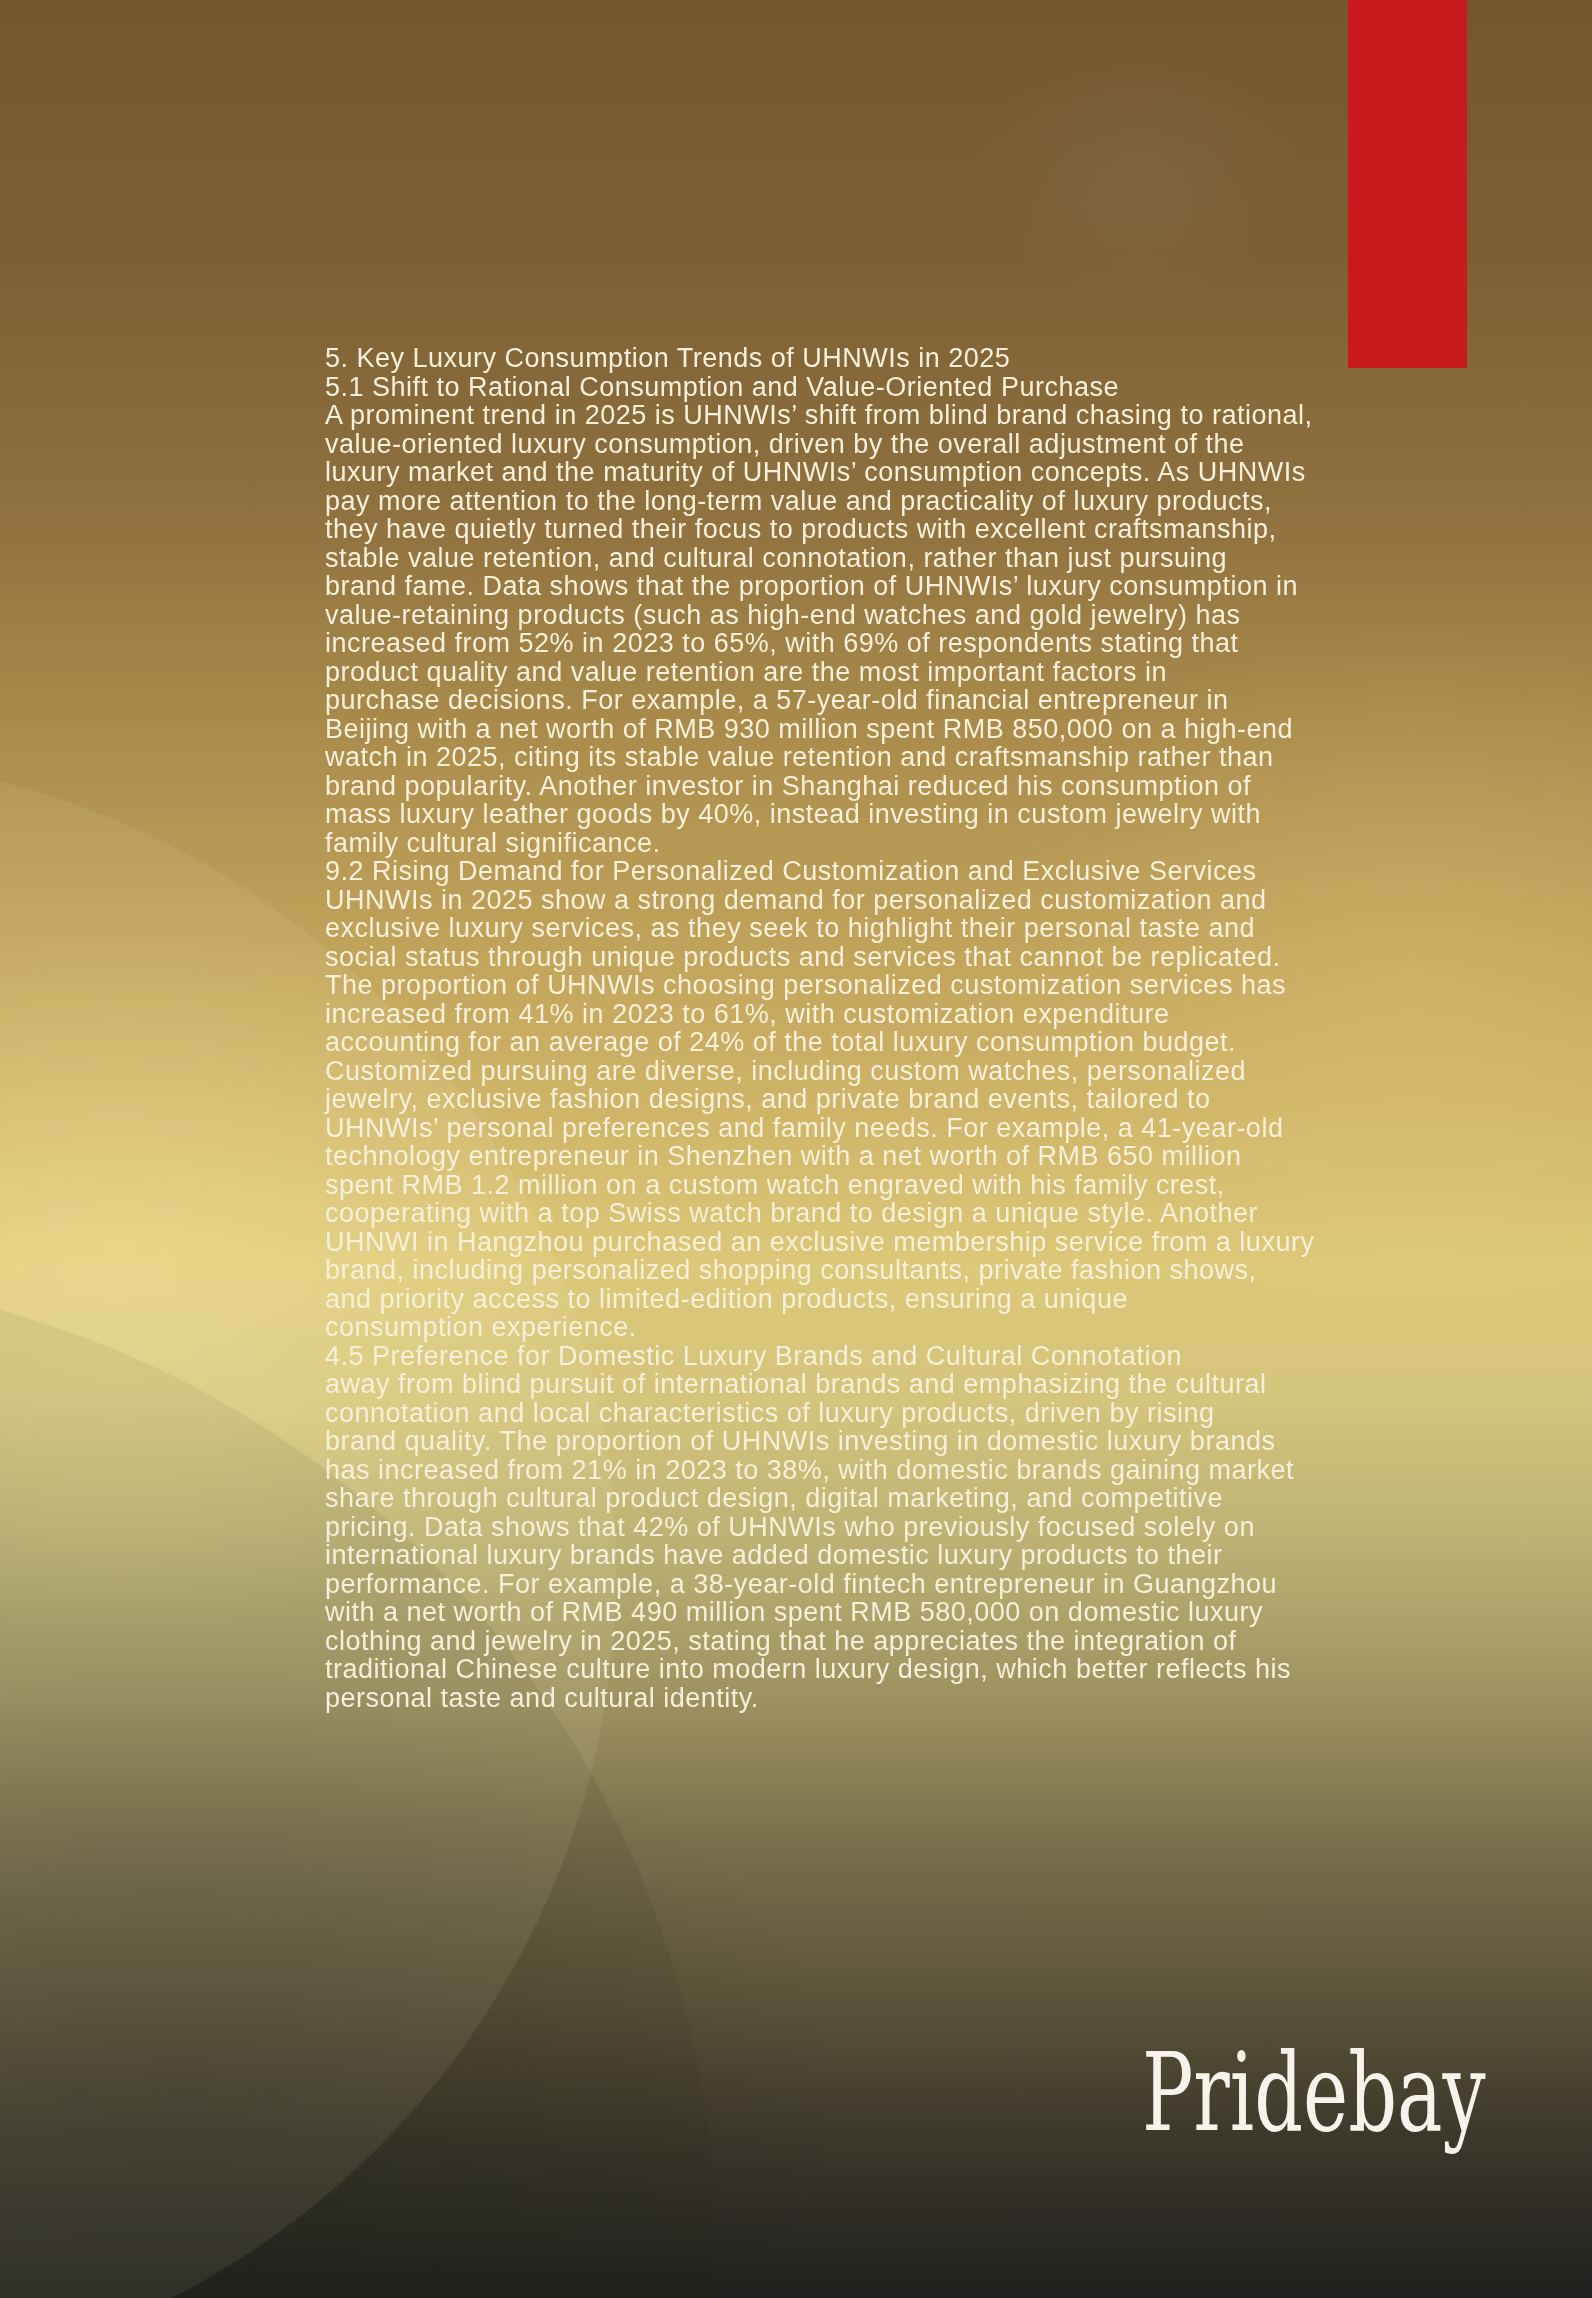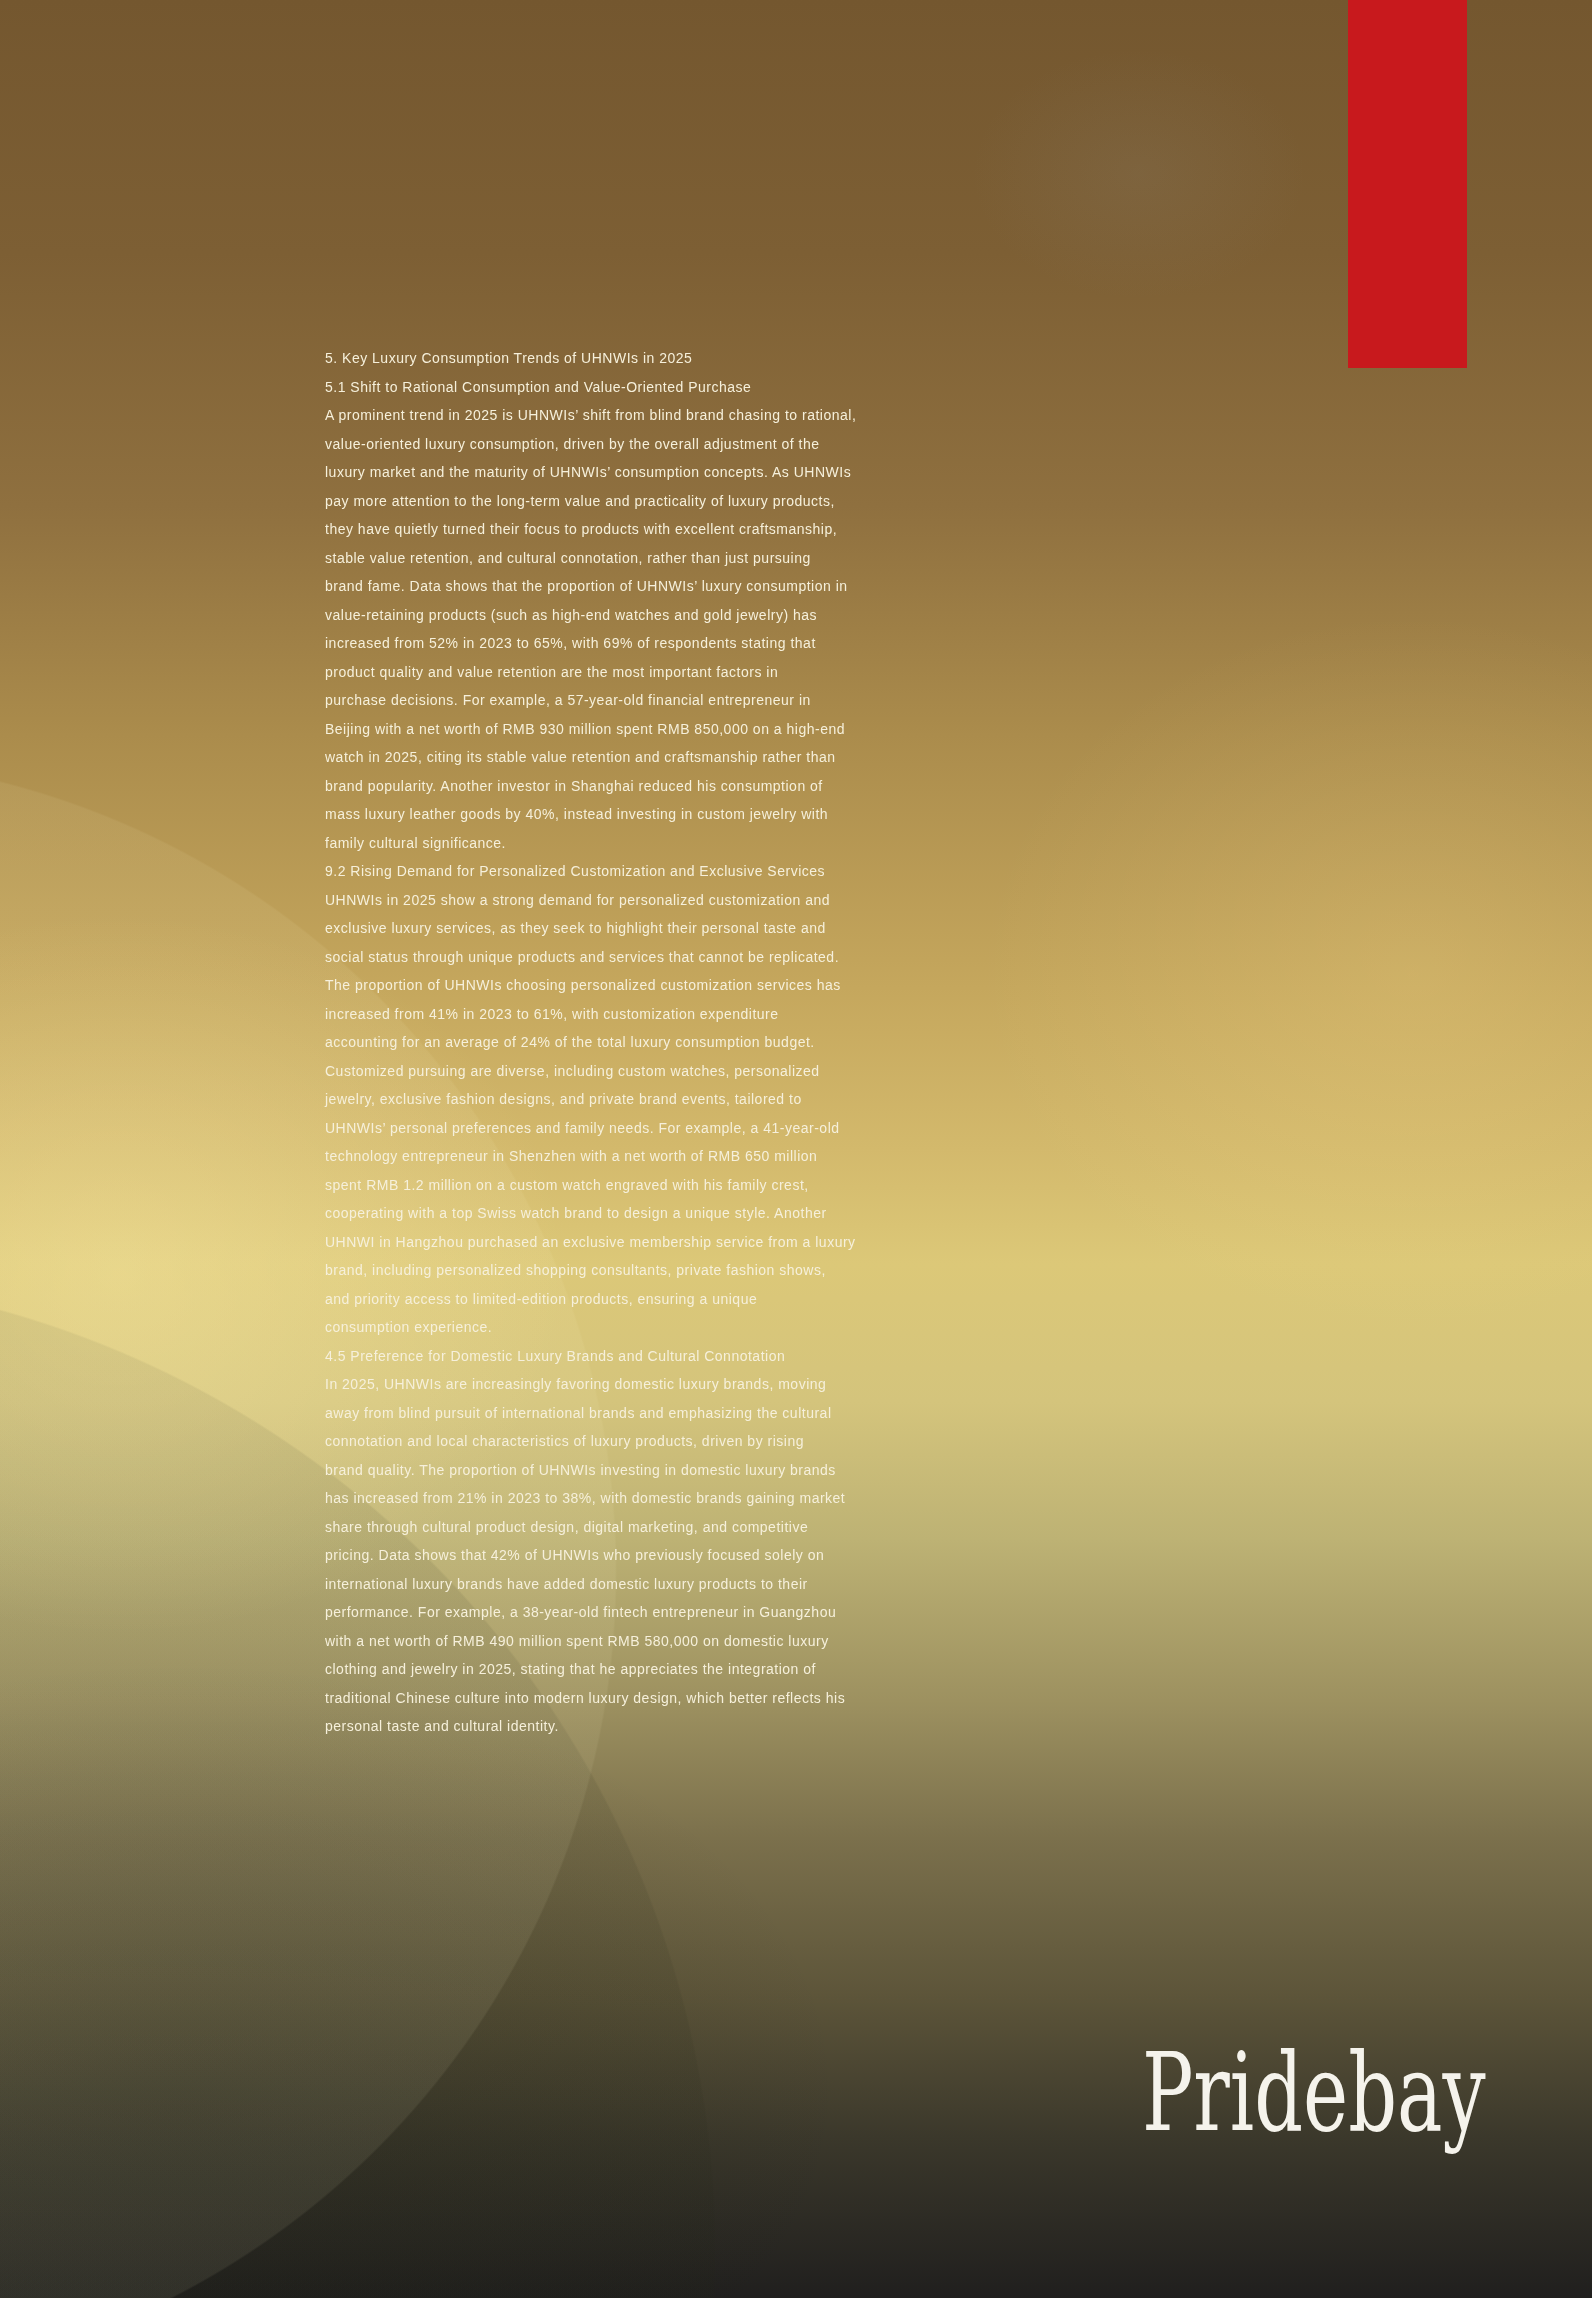--- a/index.html
+++ b/index.html
@@ -31,21 +31,21 @@
         #5C5439 87%,
         #3B382B 93%,
         #201F1E 100%);
   }
   .red-bar{
     position:absolute;left:1348px;top:0;width:119px;height:368px;
     background:#C8191D;
   }
   .doc{
     position:absolute;left:325px;top:344px;width:955px;
-    font-size:14px;line-height:28.5px;letter-spacing:0.5px;
+    font-size:27px;line-height:28.5px;letter-spacing:0.5px;
     color:#F6F0DB;
     text-rendering:optimizeLegibility;
   }
   .doc .line{white-space:nowrap;height:28.5px;}
   .brand{
     position:absolute;left:1142px;top:2038px;
     font-family:"DejaVu Serif",serif;
     font-size:109px;line-height:1;color:#F5F3EC;
     transform:scaleX(0.70);transform-origin:0 50%;
     white-space:nowrap;
@@ -86,21 +86,20 @@
       <div class="line">jewelry, exclusive fashion designs, and private brand events, tailored to</div>
       <div class="line">UHNWIs’ personal preferences and family needs. For example, a 41-year-old</div>
       <div class="line">technology entrepreneur in Shenzhen with a net worth of RMB 650 million</div>
       <div class="line">spent RMB 1.2 million on a custom watch engraved with his family crest,</div>
       <div class="line">cooperating with a top Swiss watch brand to design a unique style. Another</div>
       <div class="line">UHNWI in Hangzhou purchased an exclusive membership service from a luxury</div>
       <div class="line">brand, including personalized shopping consultants, private fashion shows,</div>
       <div class="line">and priority access to limited-edition products, ensuring a unique</div>
       <div class="line">consumption experience.</div>
       <div class="line">4.5 Preference for Domestic Luxury Brands and Cultural Connotation</div>
-      <div class="line">In 2025, UHNWIs are increasingly favoring domestic luxury brands, moving</div>
       <div class="line">away from blind pursuit of international brands and emphasizing the cultural</div>
       <div class="line">connotation and local characteristics of luxury products, driven by rising</div>
       <div class="line">brand quality. The proportion of UHNWIs investing in domestic luxury brands</div>
       <div class="line">has increased from 21% in 2023 to 38%, with domestic brands gaining market</div>
       <div class="line">share through cultural product design, digital marketing, and competitive</div>
       <div class="line">pricing. Data shows that 42% of UHNWIs who previously focused solely on</div>
       <div class="line">international luxury brands have added domestic luxury products to their</div>
       <div class="line">performance. For example, a 38-year-old fintech entrepreneur in Guangzhou</div>
       <div class="line">with a net worth of RMB 490 million spent RMB 580,000 on domestic luxury</div>
       <div class="line">clothing and jewelry in 2025, stating that he appreciates the integration of</div>

